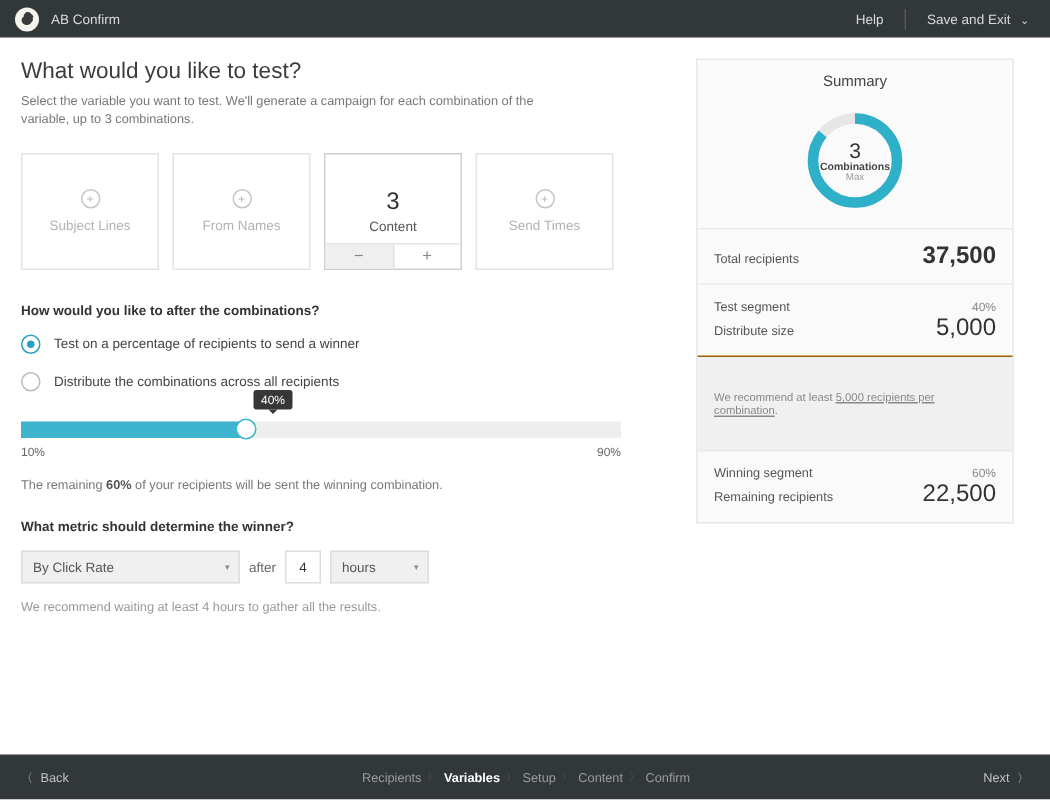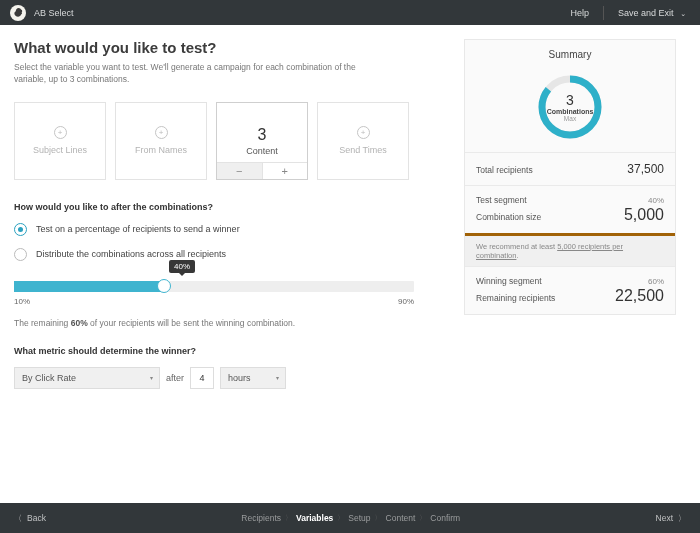--- a/index.html
+++ b/index.html
@@ -10,21 +10,21 @@
 .logo svg{width:11px;height:11px}
 .toptitle{flex:1}
 .toplink{margin-right:14px}
 .topdivider{width:1px;height:14px;background:#555;margin-right:14px}
 .chev{margin-left:4px;font-size:7px}
 
 .main{padding:14px;display:flex}
 .left{width:432px}
 .right{width:212px;margin-left:18px}
 
-h1{font-size:15px;font-weight:700;margin:0 0 6px;color:#3c3c3c}
+h1{font-size:15px;font-weight:400;margin:0 0 6px;color:#3c3c3c}
 .sub{font-size:8.5px;color:#777;line-height:1.4;margin-bottom:16px;max-width:370px}
 
 .cards{display:flex;gap:9px;margin-bottom:22px}
 .card{width:90px;height:76px;border:1px solid #e3e3e3;display:flex;flex-direction:column;align-items:center;justify-content:center;color:#b3b3b3;font-size:9px;position:relative}
 .card .plus{width:11px;height:11px;border:0.8px solid #c5c5c5;border-radius:50%;display:flex;align-items:center;justify-content:center;font-size:8px;margin-bottom:6px;color:#bbb}
 .card.active{border-color:#cfcfcf;color:#333}
 .card.active .num{font-size:16px;font-weight:400;margin:8px 0 2px}
 .card.active .lbl{font-size:9px;color:#555;margin-bottom:8px}
 .card .mp{position:absolute;left:0;right:0;bottom:0;height:16px;display:flex;border-top:1px solid #e3e3e3}
 .card .mp span{flex:1;display:flex;align-items:center;justify-content:center;font-size:11px;color:#888}
@@ -62,22 +62,22 @@
 .donut-text{position:absolute;inset:0;display:flex;flex-direction:column;align-items:center;justify-content:center}
 .donut-text .n{font-size:14px;font-weight:400;color:#333}
 .donut-text .c{font-size:7px;font-weight:600;color:#444}
 .donut-text .m{font-size:6.5px;color:#999}
 .section{padding:8px 11px;border-top:1px solid #eaeaea;font-size:8.5px}
 .row{display:flex;justify-content:space-between;align-items:baseline;margin:1px 0}
 .row .k{color:#555}
 .row .vb{font-size:16px;font-weight:400;color:#333}
 .row .vs{font-size:8px;color:#888}
 .section.total .k{font-weight:400}
-.section.total .vb{font-weight:400;font-size:12px}
-.recbox{background:#f0f0f0;padding:6px 11px;font-size:7.5px;color:#888;border-top:3px solid #a16207}
+.section.total .vb{font-weight:700;font-size:16px}
+.recbox{background:#f0f0f0;padding:22px 11px;font-size:7.5px;color:#888;border-top:1px solid #a16207}
 .recbox u{text-decoration:underline}
 
 .botbar{position:absolute;left:0;right:0;bottom:0;height:30px;background:#32373a;color:#c0c2c3;display:flex;align-items:center;font-size:8.5px;padding:0 14px}
 .back{display:flex;align-items:center}
 .back .a{margin-right:5px;font-size:8px}
 .steps{flex:1;display:flex;justify-content:center;gap:4px;align-items:center}
 .steps span{color:#9a9c9d}
 .steps .cur{color:#fff;font-weight:600}
 .steps .sep{font-size:7px;color:#666}
 .next{display:flex;}
@@ -86,21 +86,21 @@
 </head>
 <body>
 <div class="wrap">
 
 <div class="topbar">
   <div class="logo">
     <svg viewBox="0 0 24 24">
           <path fill="#3a3a3a" d="M12 2c3 0 5 2 6 4 1 0 2 1 2 3s-1 2-1 3c1 1 1 3-1 4-1 3-4 5-7 5-4 0-8-3-8-7 0-2 1-4 3-5 0-4 3-7 6-7zm-2 8c0-1 1-2 2-2s2 1 2 2c0 0 1 0 1 1s-1 1-1 1h-4c0 0-1 0-1-1s1-1 1-1z"></path>
         </svg>
   </div>
-  <div class="toptitle">AB Select</div>
+  <div class="toptitle">AB Confirm</div>
   <div class="toplink">Help</div>
   <div class="topdivider"></div>
   <div class="toplink">
     <span>Save and Exit</span>
     <span class="chev">⌄</span>
   </div>
 </div>
 
 <div class="main">
   <div class="left">
@@ -162,20 +162,21 @@
         <span>By Click Rate</span>
         <span class="dd">▾</span>
       </div>
       <span class="after">after</span>
       <div class="input">4</div>
       <div class="select sel2">
         <span>hours</span>
         <span class="dd">▾</span>
       </div>
     </div>
+    <div class="rec">We recommend waiting at least 4 hours to gather all the results.</div>
   </div>
 
   <div class="right">
     <div class="panel">
       <div class="sumhead">Summary</div>
       <div class="donut">
         <svg width="70" height="70" viewBox="0 0 70 70">
           <circle cx="35" cy="35" r="28" fill="none" stroke="#e6e6e6" stroke-width="7"></circle>
           <circle cx="35" cy="35" r="28" fill="none" stroke="#2eb0c9" stroke-width="7" stroke-dasharray="151 176" stroke-linecap="butt"></circle>
         </svg>
@@ -190,21 +191,21 @@
               <span class="k">Total recipients</span>
               <span class="vb">37,500</span>
             </div>
       </div>
       <div class="section">
         <div class="row">
               <span class="k">Test segment</span>
               <span class="vs">40%</span>
             </div>
         <div class="row">
-              <span class="k">Combination size</span>
+              <span class="k">Distribute size</span>
               <span class="vb">5,000</span>
             </div>
       </div>
       <div class="recbox">
         <span>We recommend at least </span><u>5,000 recipients per combination</u><span>.</span>
       </div>
       <div class="section">
         <div class="row">
               <span class="k">Winning segment</span>
               <span class="vs">60%</span>

